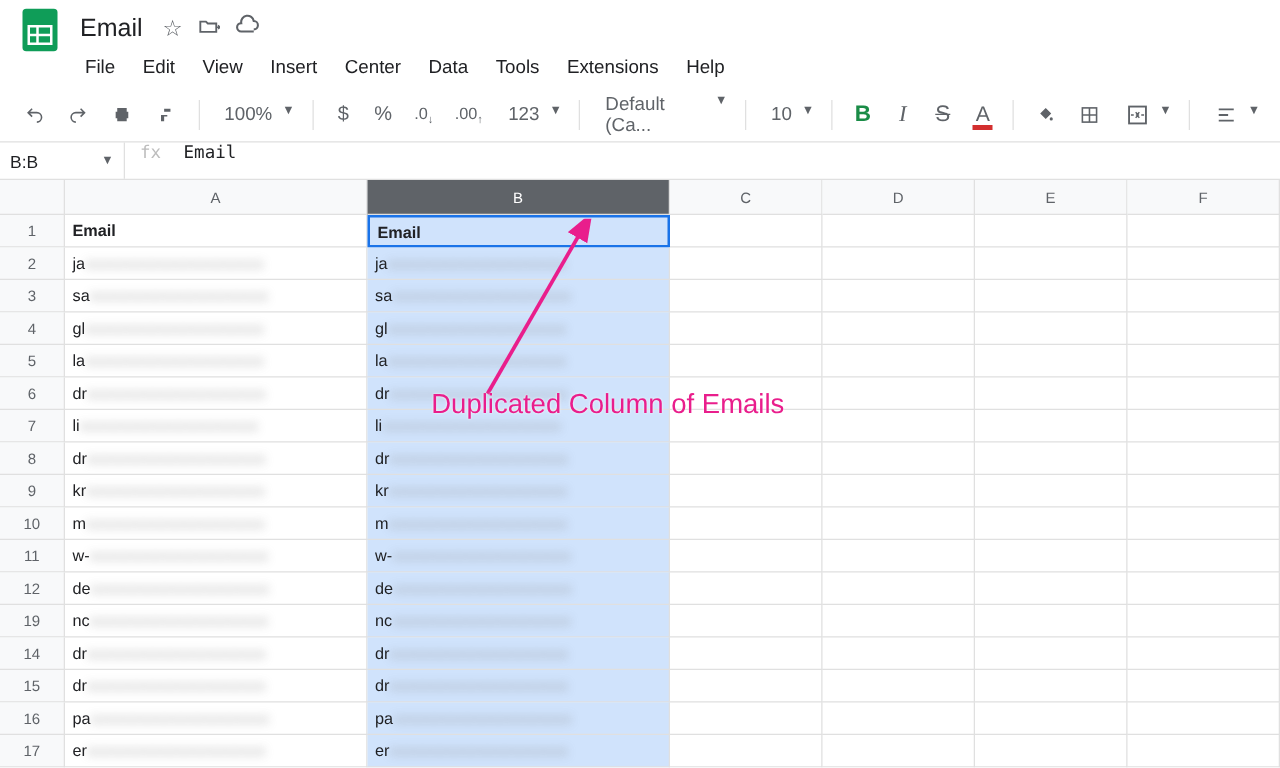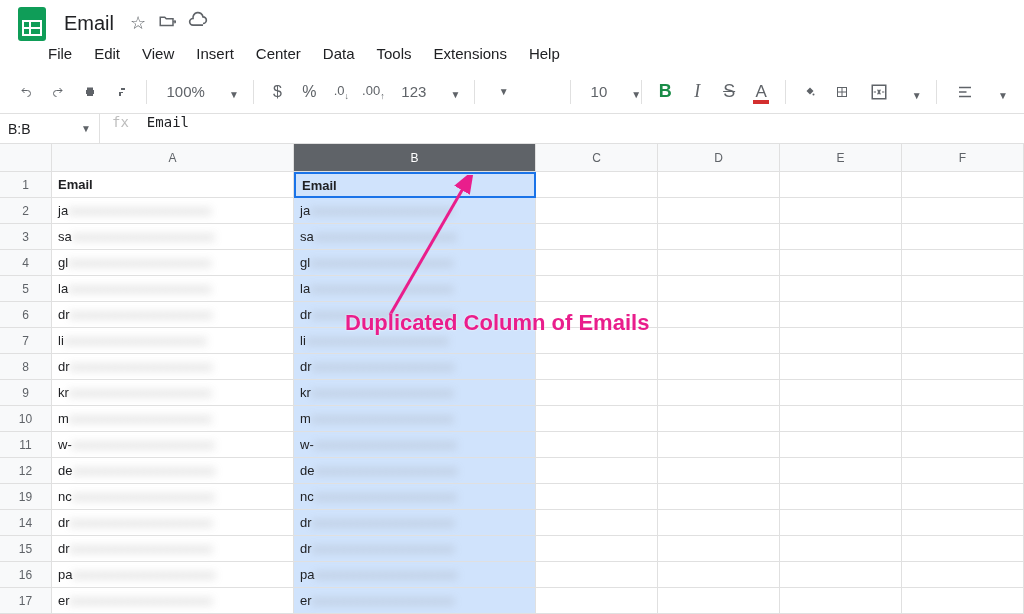--- a/index.html
+++ b/index.html
@@ -5,29 +5,29 @@
   * { box-sizing: border-box; margin: 0; padding: 0; font-family: Arial, sans-serif; }
   body { background: #fff; width: 1024px; height: 614px; overflow: hidden; position: relative; }
   
   
   .titlebar { display: flex; align-items: center; padding: 8px 12px 0 12px; height: 38px; }
   .logo { width: 40px; height: 40px; margin-right: 12px; }
   .doc-title { font-size: 20px; color: #202124; margin-right: 10px; }
   .title-icon { color: #5f6368; margin: 0 6px; font-size: 18px; cursor: pointer; }
   
   
-  .menubar { display: flex; align-items: center; padding: 4px 60px 6px 38px; height: 32px; gap: 2px; }
+  .menubar { display: flex; align-items: center; padding: 4px 60px 6px 38px; height: 32px; gap: 2px; margin-left: 20px; }
   .menu-item { padding: 4px 10px; font-size: 15px; color: #202124; cursor: pointer; border-radius: 4px; }
   .last-edit { margin-left: 20px; color: #5f6368; font-size: 15px; text-decoration: underline; cursor: pointer; }
   
   
   .toolbar { display: flex; align-items: center; padding: 6px 12px; height: 44px; border-bottom: 1px solid #e0e0e0; gap: 4px; }
   .tb-btn { padding: 6px 8px; cursor: pointer; color: #5f6368; font-size: 16px; border-radius: 4px; display: inline-flex; align-items: center; justify-content: center; min-width: 28px; height: 28px; }
   .tb-sep { width: 1px; height: 24px; background: #e0e0e0; margin: 0 6px; }
-  .tb-drop { padding: 4px 4px 4px 10px; cursor: pointer; color: #5f6368; font-size: 15px; display: inline-flex; align-items: flex-end; gap: 20px; }
+  .tb-drop { padding: 4px 4px 4px 10px; cursor: pointer; color: #5f6368; font-size: 15px; display: inline-flex; align-items: flex-start; gap: 4px; }
   .tb-drop .caret { font-size: 10px; margin-left: 4px; }
   .bold-btn { color: #1a8c47; font-weight: bold; font-size: 18px; }
   .fontcolor { position: relative; }
   .fontcolor::after { content: ''; position: absolute; bottom: 2px; left: 6px; right: 6px; height: 4px; background: #d32f2f; }
   
   
   .formulabar { display: flex; height: 30px; border-bottom: 1px solid #e0e0e0; }
   .namebox { width: 100px; padding: 0 8px; font-size: 14px; color: #202124; border-right: 1px solid #e0e0e0; height: 100%; display: flex; align-items: center; justify-content: space-between; }
   .namebox .caret { font-size: 10px; color: #5f6368; }
   .fx { padding: 0 12px; font-size: 14px; color: #bdbdbd; font-family: monospace; }
@@ -49,21 +49,21 @@
   .cell { border-right: 1px solid #e0e0e0; border-bottom: 1px solid #e0e0e0; padding: 0 6px; font-size: 13px; color: #202124; display: flex; align-items: center; overflow: hidden; white-space: nowrap; }
   .cell.col-a { width: 242px; }
   .cell.col-b { width: 242px; background: #d0e3fc; }
   .cell.col-c, .cell.col-d, .cell.col-e, .cell.col-f { width: 122px; }
   .cell.header-cell { font-weight: bold; }
   .cell.col-b.row-1 { border: 2px solid #1a73e8; background: #d0e3fc; }
   
   .blur-text { filter: blur(4px); opacity: 0.6; color: #888; }
   
   
-  .annotation { position: absolute; top: 310px; left: 345px; color: #e91e8c; font-size: 22px; font-weight: bold; text-shadow: 0 0 2px #fff; pointer-events: none; z-index: 10; }
+  .annotation { position: absolute; top: 310px; left: 345px; color: #e91e8c; font-size: 22px; font-weight: normal; text-shadow: 0 0 2px #fff; pointer-events: none; z-index: 10; }
   .arrow { position: absolute; top: 175px; left: 380px; width: 120px; height: 150px; pointer-events: none; z-index: 9; }
   .arrow svg { width: 100%; height: 100%; }
 </style>
 </head>
 <body>
 
 <div class="titlebar">
   <span class="logo">
     <svg viewBox="0 0 40 40">
         <rect x="6" y="4" width="28" height="34" rx="3" fill="#0f9d58"></rect>
@@ -133,20 +133,21 @@
     </span>
   <span class="tb-btn">
       <span style="font-size:13px">.00<sub style="font-size:9px">↑</sub></span>
     </span>
   <span class="tb-drop">
       <span>123</span>
       <span class="caret">▼</span>
     </span>
   <span class="tb-sep"></span>
   <span class="tb-drop" style="width:130px">
+      <span>Default (Ca...</span>
       <span class="caret">▼</span>
     </span>
   <span class="tb-sep"></span>
   <span class="tb-drop" style="width:50px">
       <span>10</span>
       <span class="caret">▼</span>
     </span>
   <span class="tb-sep"></span>
   <span class="tb-btn bold-btn">B</span>
   <span class="tb-btn" style="font-style:italic;font-family:serif;font-size:18px">I</span>

